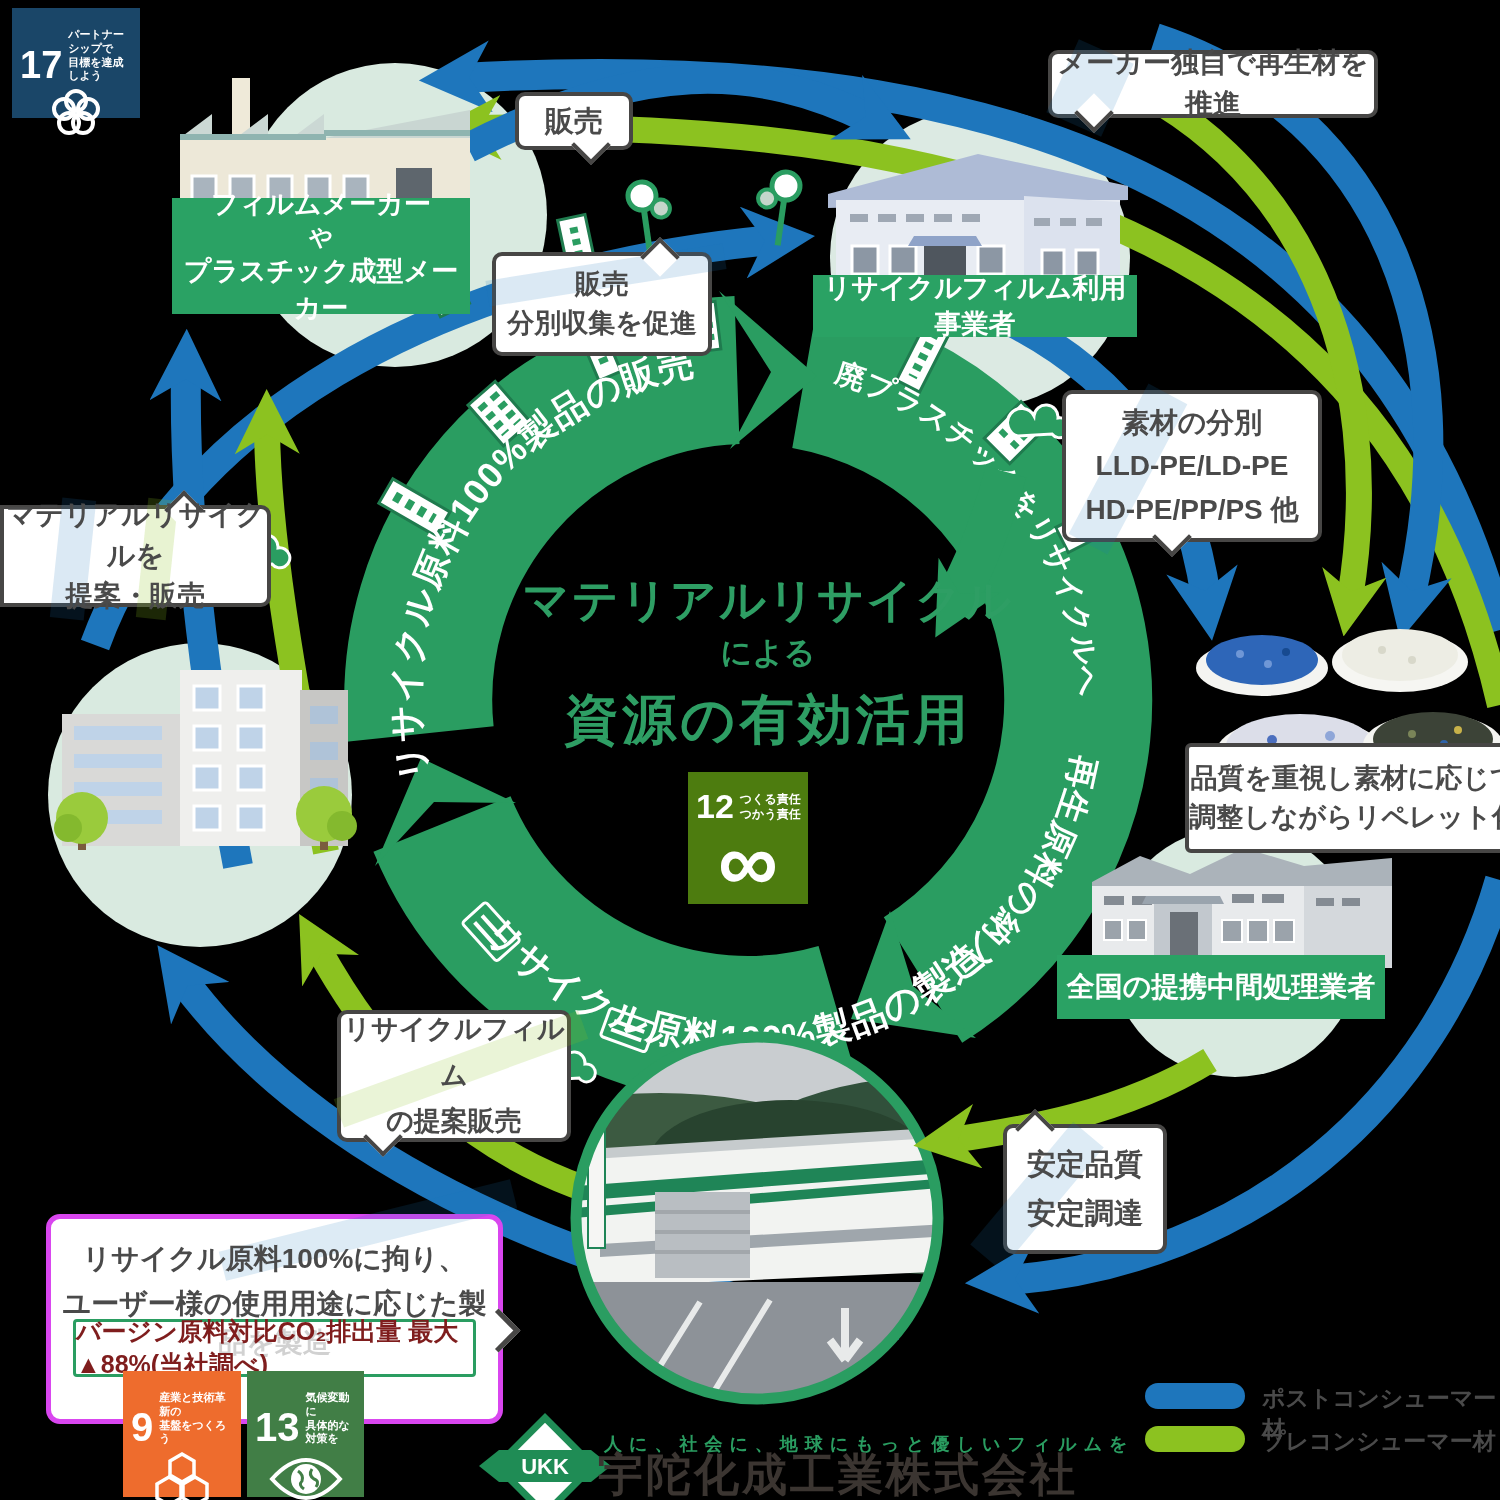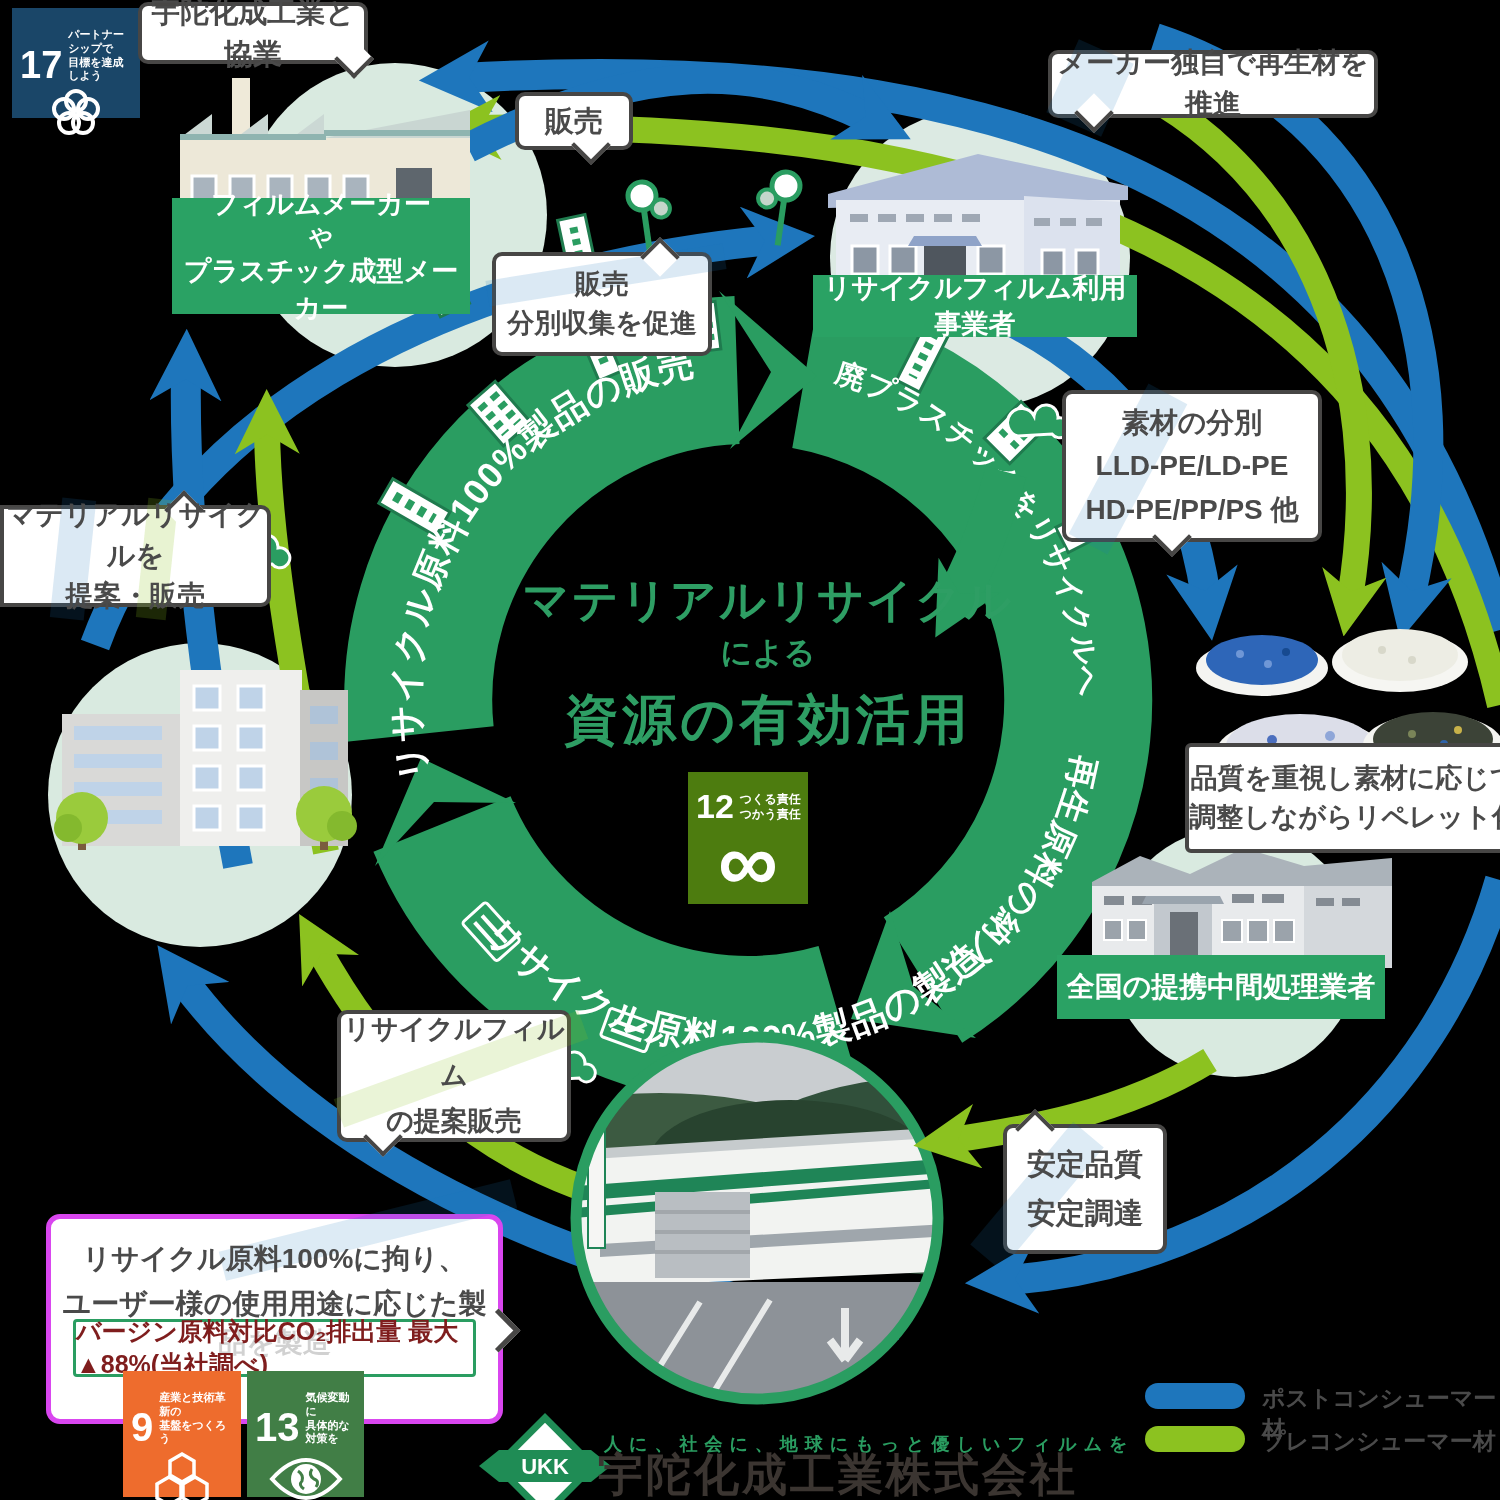--- a/index.html
+++ b/index.html
@@ -340,24 +340,20 @@
       <circle cx="29" cy="17" r="10"></circle>
             <circle cx="41" cy="25" r="10"></circle>
             <circle cx="36" cy="39" r="10"></circle>
             <circle cx="22" cy="39" r="10"></circle>
             <circle cx="17" cy="25" r="10"></circle>
           </g>
         </svg>
   </div>
 </div>
 
-<div class="bubble" style="left:138px;top:2px;width:222px;height:54px;font-size:29px;">
-  <div class="tail down" style="left:198px;bottom:-13px;"></div>
-      <div class="bline">宇陀化成工業と協業</div>
-</div>
 
 <div class="bubble" style="left:515px;top:92px;width:110px;height:50px;font-size:29px;">
   <div class="tail down" style="left:58px;bottom:-13px;"></div>
       <div class="bline">販売</div>
 </div>
 
 <div class="bubble" style="left:1048px;top:50px;width:322px;height:60px;font-size:28px;">
   <div class="tint" style="left:8px;top:-6px;width:60px;height:80px;background:rgba(30,118,188,.15);transform:rotate(24deg);"></div>
   <div class="tail down" style="left:28px;bottom:-13px;"></div>
       <div class="bline">メーカー独自で再生材を推進</div>

